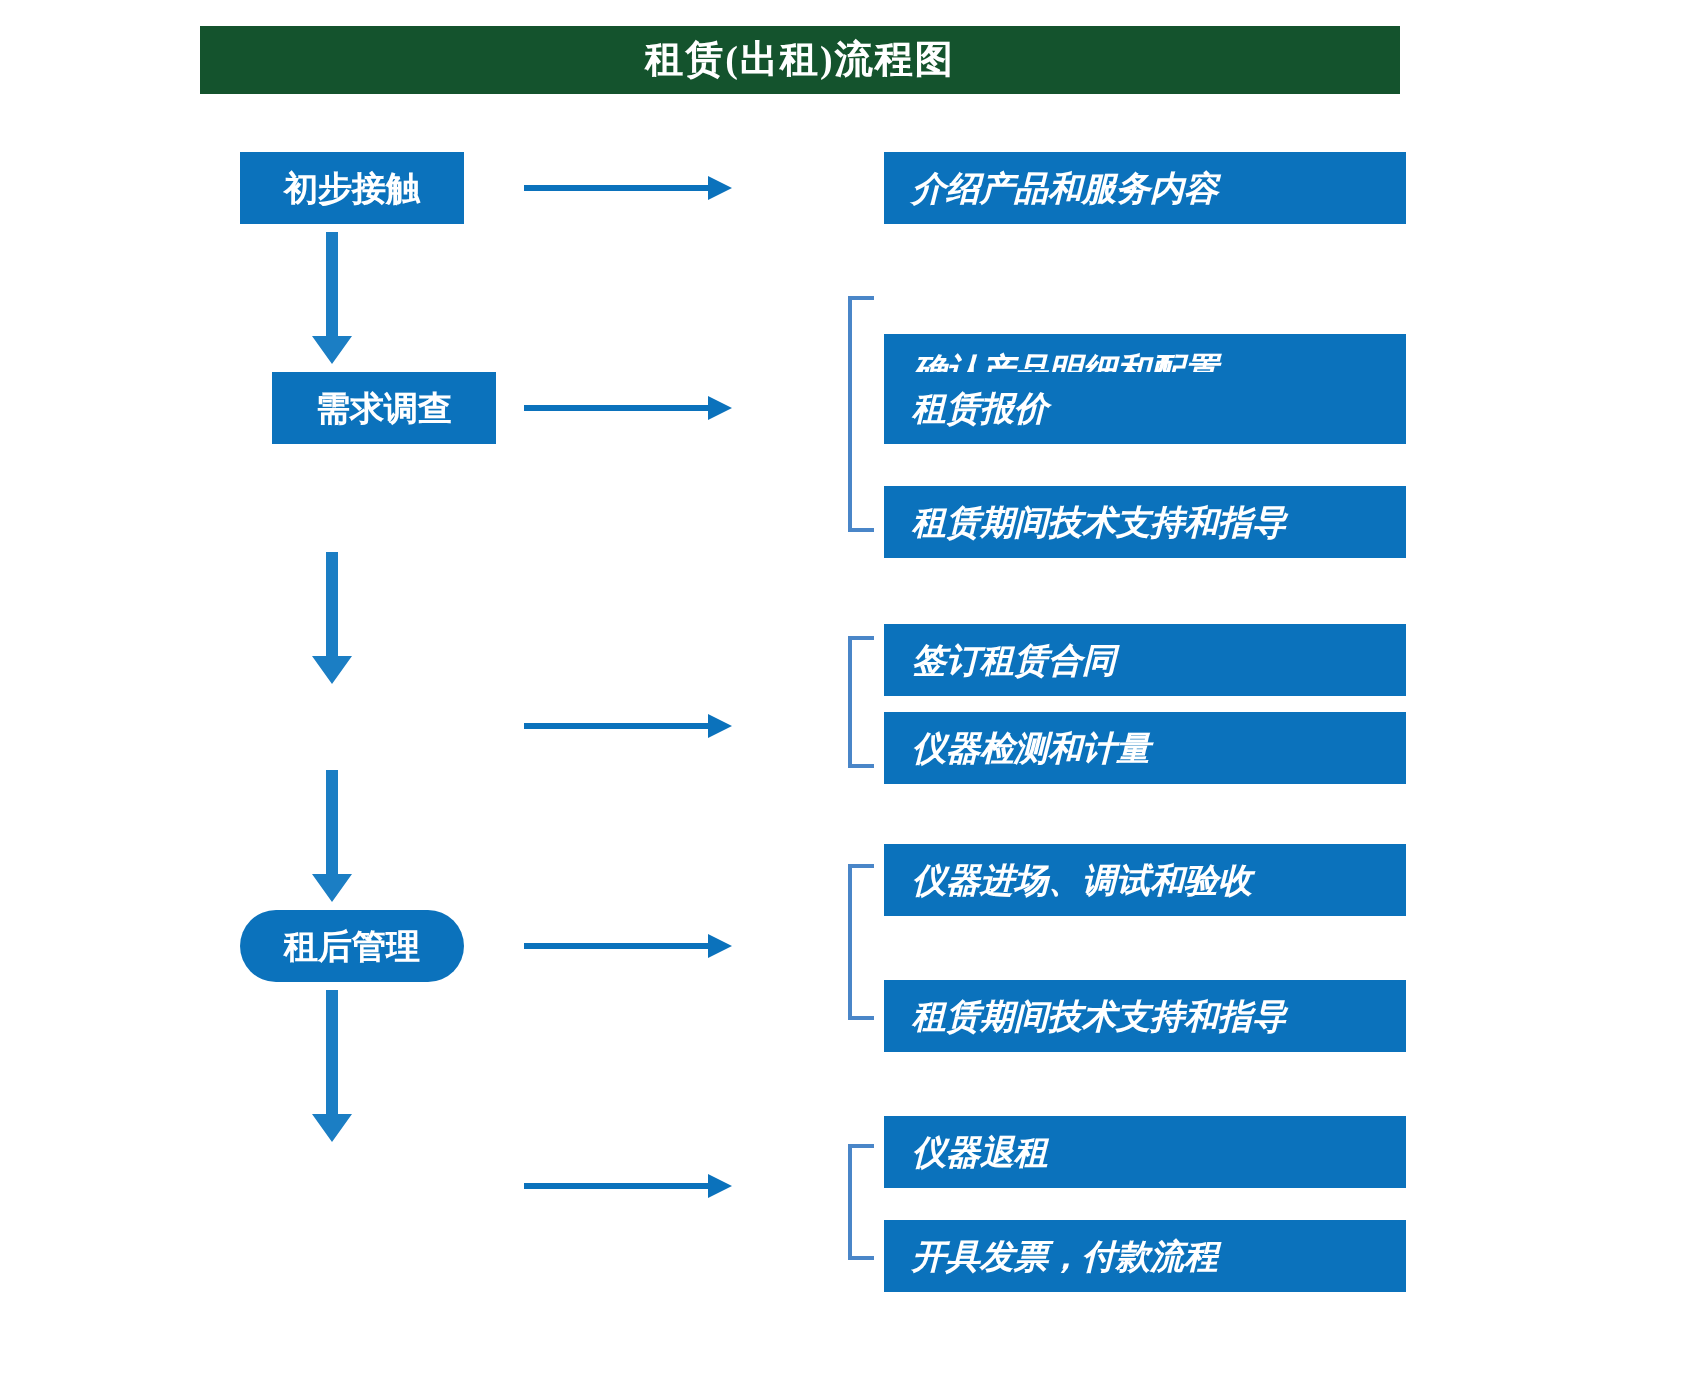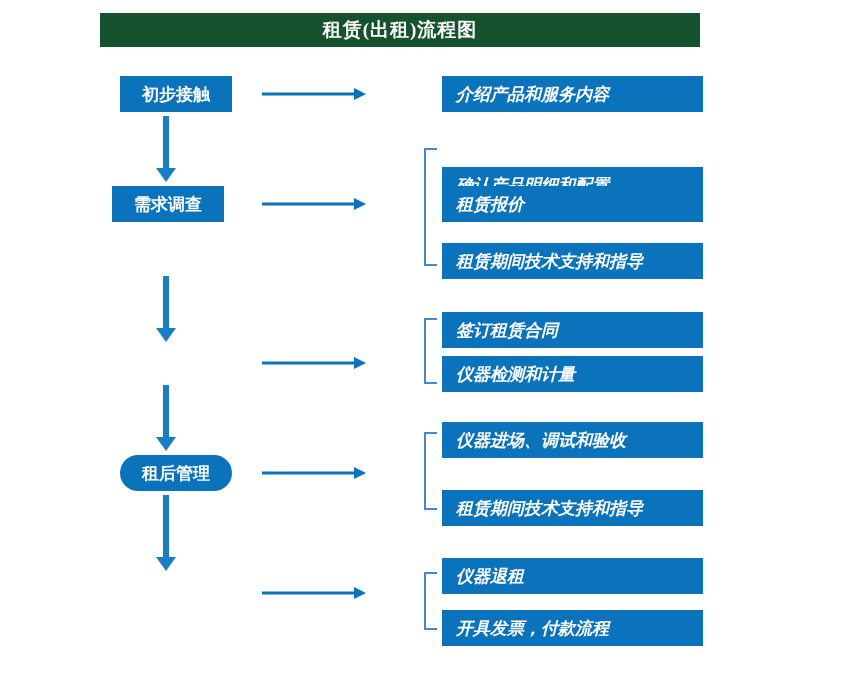--- a/index.html
+++ b/index.html
@@ -104,21 +104,21 @@
 <div id="canvas">
 
   <div class="title-bar">
     <span class="title-text">租赁(出租)流程图</span>
   </div>
 
   <div class="node stage" style="left:100px; top:76px;">
     <span class="node-text">初步接触</span>
   </div>
 
-  <div class="node stage" style="left:92px; top:186px;">
+  <div class="node stage" style="left:116px; top:186px;">
     <span class="node-text">需求调查</span>
   </div>
 
 
   <div class="node stage" style="left:100px; top:455px;border-radius:18px;">
     <span class="node-text">租后管理</span>
   </div>
 
 
   <div class="node detail" style="top:76px;">

